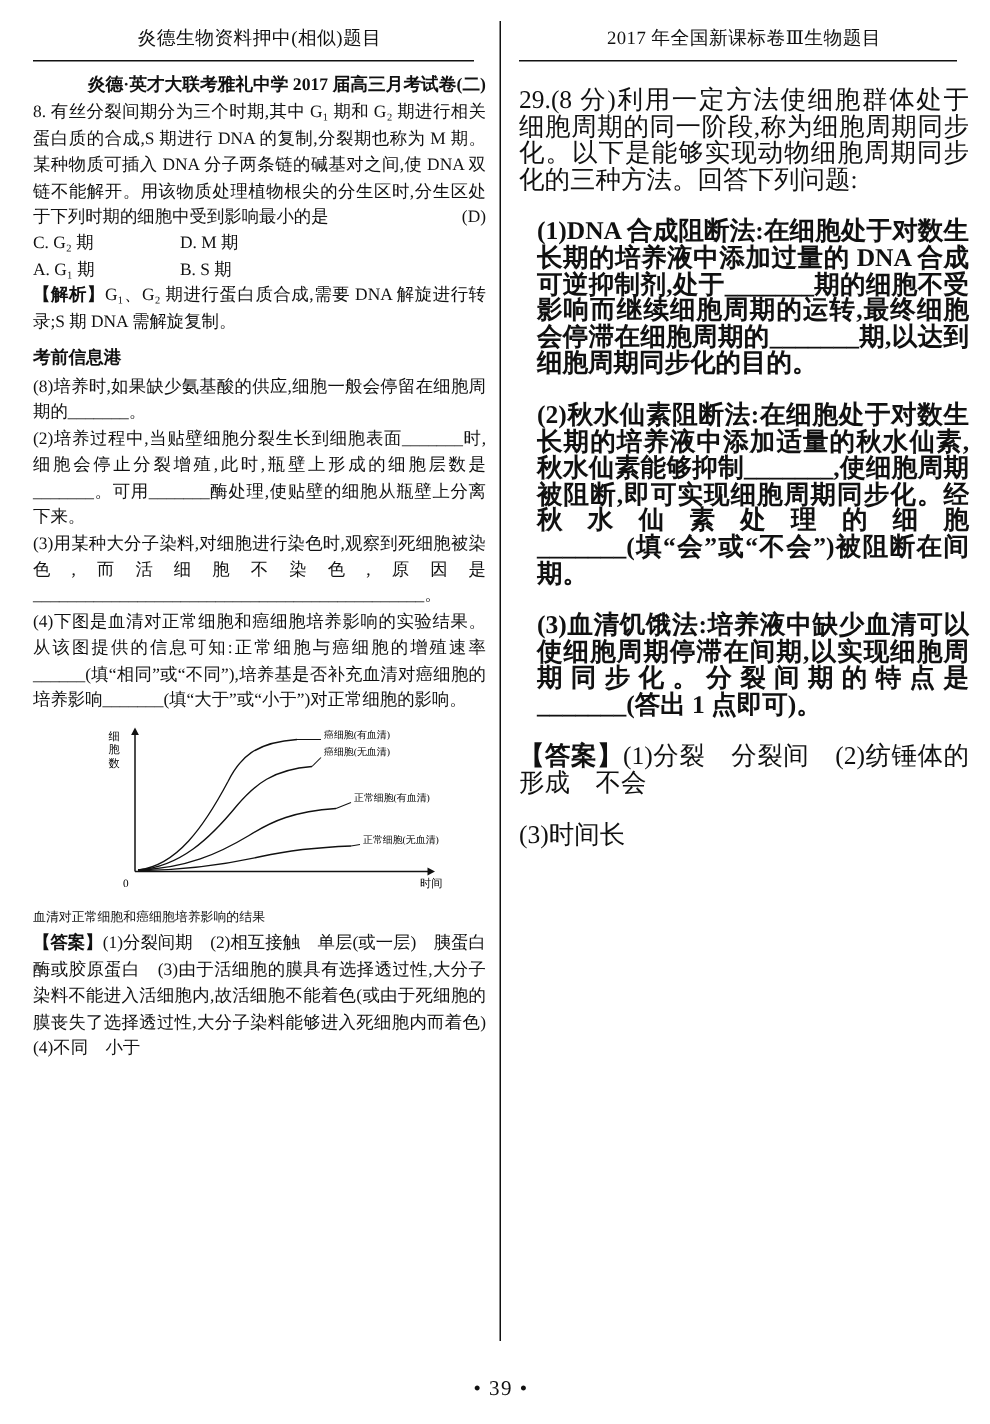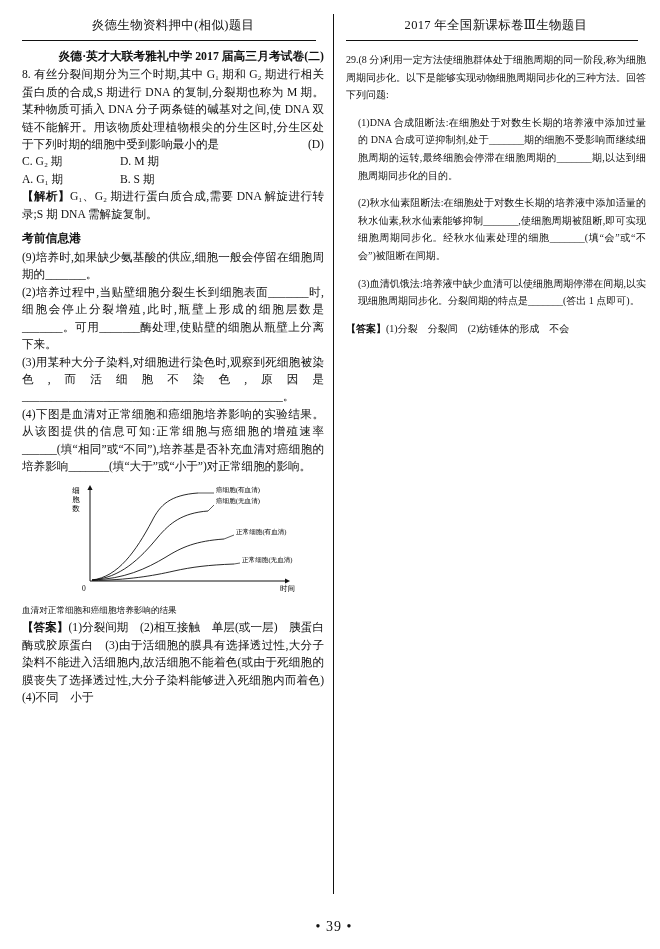--- a/index.html
+++ b/index.html
@@ -120,25 +120,25 @@
   .footer {
     position: absolute;
     bottom: 14px;
     left: 4px;
     width: 660px;
     text-align: center;
     font-size: 14px;
     letter-spacing: 1px;
   }
   .q-right {
-    font-size: 10px;
+    font-size: 17px;
     line-height: 17.6px;
     text-align: justify;
   }
-  .pad-l1 { padding-left: 12px; }
+  .pad-l1 { padding-left: 12px; font-weight: bold; }
 </style>
 </head>
 <body>
 
 <div class="page">
   <div class="frame">
     <div class="vline"></div>
 
     <div class="col col-left">
       <div class="col-title">炎德生物资料押中(相似)题目</div>
@@ -155,21 +155,21 @@
       <div class="opts">
         <span class="o">A. G₁ 期</span>
         <span class="o">B. S 期</span>
       </div>
 
       <p class="p"><span class="bold">【解析】</span><span>G₁、G₂ 期进行蛋白质合成,需要 DNA 解旋进行转录;S 期 DNA 需解旋复制。</span></p>
 
       <div class="section-head">考前信息港</div>
 
 
-      <p class="p">(9)培养时,如果缺少氨基酸的供应,细胞一般会停留在细胞周期的_______。</p>
+      <p class="p">(8)培养时,如果缺少氨基酸的供应,细胞一般会停留在细胞周期的_______。</p>
       <p class="p">(2)培养过程中,当贴壁细胞分裂生长到细胞表面_______时,细胞会停止分裂增殖,此时,瓶壁上形成的细胞层数是_______。可用_______酶处理,使贴壁的细胞从瓶壁上分离下来。</p>
       <p class="p">(3)用某种大分子染料,对细胞进行染色时,观察到死细胞被染色,而活细胞不染色,原因是_____________________________________________。</p>
       <p class="p">(4)下图是血清对正常细胞和癌细胞培养影响的实验结果。从该图提供的信息可知:正常细胞与癌细胞的增殖速率______(填“相同”或“不同”),培养基是否补充血清对癌细胞的培养影响_______(填“大于”或“小于”)对正常细胞的影响。</p>
 
       <div class="figwrap">
         <svg width="250" height="118" viewBox="0 0 250 118">
 
           <line x1="42" y1="8" x2="42" y2="100" stroke="#111" stroke-width="1"></line>
           <line x1="42" y1="100" x2="238" y2="100" stroke="#111" stroke-width="1"></line>
           <polygon points="42,4 39.4,9 44.6,9" fill="#111"></polygon>
@@ -203,17 +203,18 @@
     <div class="col col-right">
       <div class="col-title">2017 年全国新课标卷Ⅲ生物题目</div>
       <hr class="hr-under-title hr-right">
 
       <p class="q-right">29.(8 分)利用一定方法使细胞群体处于细胞周期的同一阶段,称为细胞周期同步化。以下是能够实现动物细胞周期同步化的三种方法。回答下列问题:</p>
       <p class="q-right pad-l1">(1)DNA 合成阻断法:在细胞处于对数生长期的培养液中添加过量的 DNA 合成可逆抑制剂,处于_______期的细胞不受影响而继续细胞周期的运转,最终细胞会停滞在细胞周期的_______期,以达到细胞周期同步化的目的。</p>
       <p class="q-right pad-l1">(2)秋水仙素阻断法:在细胞处于对数生长期的培养液中添加适量的秋水仙素,秋水仙素能够抑制_______,使细胞周期被阻断,即可实现细胞周期同步化。经秋水仙素处理的细胞_______(填“会”或“不会”)被阻断在间期。</p>
       <p class="q-right pad-l1">(3)血清饥饿法:培养液中缺少血清可以使细胞周期停滞在间期,以实现细胞周期同步化。分裂间期的特点是_______(答出 1 点即可)。</p>
 
       <p class="q-right"><span class="bold">【答案】</span><span>(1)分裂　分裂间　(2)纺锤体的形成　不会</span></p>
+      <p class="q-right">(3)时间长</p>
     </div>
   </div>
 
   <div class="footer">• 39 •</div>
 </div>
 
 </body></html>

